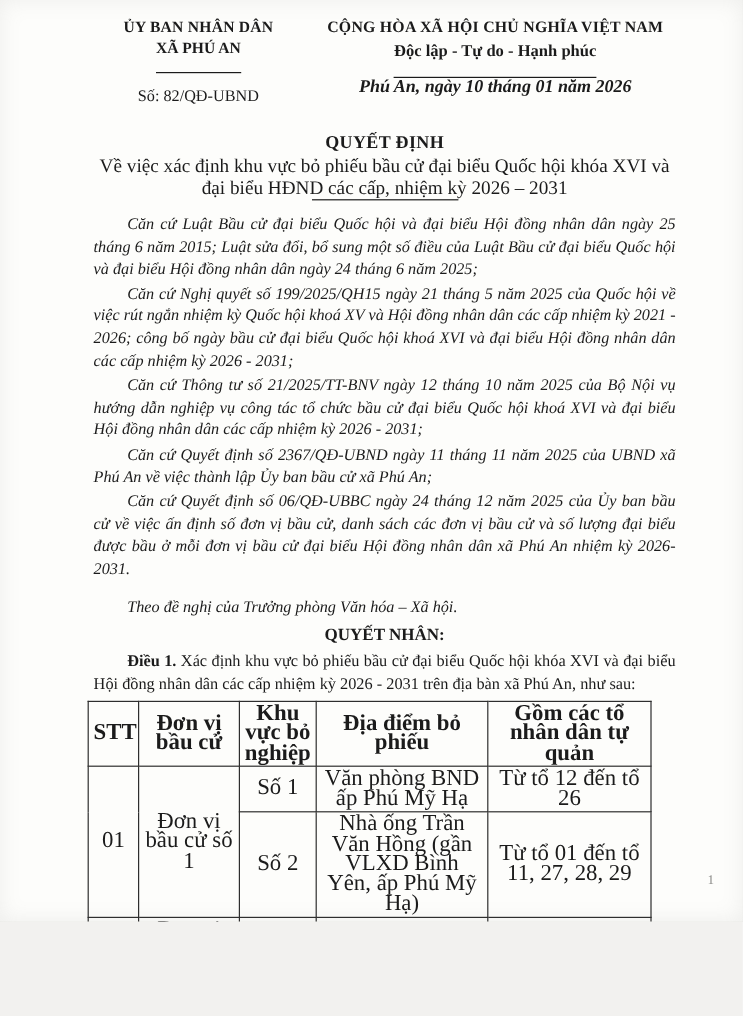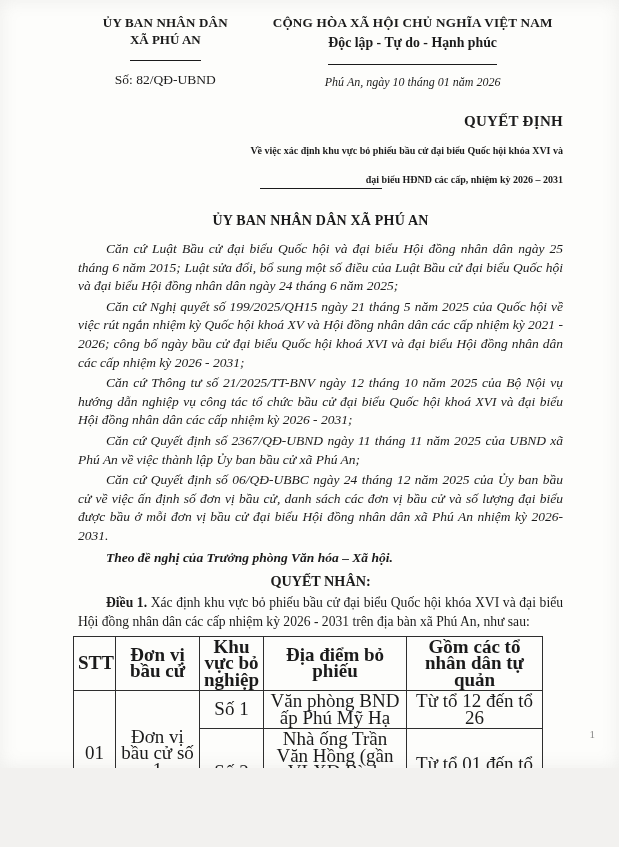--- a/index.html
+++ b/index.html
@@ -22,38 +22,38 @@
   
   .hdr{display:flex;justify-content:space-between;align-items:flex-start;}
   .hdr-left{width:36%;text-align:center;}
   .hdr-right{width:62%;text-align:center;}
   .hdr-org{font-weight:bold;font-size:13px;line-height:17px;letter-spacing:.2px;}
   .hdr-org-sub{font-weight:bold;font-size:13px;line-height:17px;}
   .u{display:inline-block;border-bottom:1.4px solid #1b1b1b;padding-bottom:12px;}
   .doc-number{font-size:13.5px;margin-top:11px;}
   .hdr-nat{font-weight:bold;font-size:13.2px;line-height:18px;letter-spacing:.2px;}
   .hdr-motto{font-weight:bold;font-size:13.8px;line-height:19px;margin-top:1px;}
-  .dateline{font-style:italic;font-size:12px;margin-top:10px;}
+  .dateline{font-style:italic;font-size:15px;font-weight:bold;}
   
-  .title-block{text-align:right;margin-top:21px;}
+  .title-block{text-align:center;margin-top:21px;}
   .title-main{font-weight:bold;font-size:15px;line-height:20px;letter-spacing:.3px;}
-  .title-sub{font-weight:bold;font-size:10px;line-height:19px;margin-top:10px;}
+  .title-sub{font-weight:normal;font-size:16px;line-height:19px;}
   .title-rule{width:122px;border-bottom:1.4px solid #1b1b1b;margin:-1px auto 0;}
   .issuer{font-weight:bold;font-size:14px;text-align:center;margin-top:24px;letter-spacing:.2px;}
   
   .recitals{margin-top:11px;}
   .recital{
     margin:2px 0 0 0;
     font-style:italic;
     font-size:13.5px;
     line-height:18.6px;
     text-align:justify;
     text-indent:28px;
   }
-  .proposal{margin-top:3px;font-weight:bold;}
+  .proposal{margin-top:13px;}
   .decision-heading{font-weight:bold;font-size:14.2px;text-align:center;margin-top:4px;line-height:20px;}
   .article{
     margin:3px 0 0 0;
     font-size:13.6px;line-height:18.8px;
     text-align:justify;text-indent:28px;
   }
   .article b{font-weight:bold;}
   
   table.poll{
     border-collapse:collapse;
@@ -99,21 +99,20 @@
     </div>
   </div>
 
   <div class="title-block">
     <div class="title-main">QUYẾT ĐỊNH</div>
     <div class="title-sub">Về việc xác định khu vực bỏ phiếu bầu cử đại biểu Quốc hội khóa XVI và</div>
     <div class="title-sub">đại biểu HĐND các cấp, nhiệm kỳ 2026 – 2031</div>
     <div class="title-rule"></div>
   </div>
 
-  <div class="issuer">ỦY BAN NHÂN DÂN XÃ PHÚ AN</div>
 
   <div class="recitals">
     <p class="recital">Căn cứ Luật Bầu cử đại biểu Quốc hội và đại biểu Hội đồng nhân dân ngày 25 tháng 6 năm 2015; Luật sửa đổi, bổ sung một số điều của Luật Bầu cử đại biểu Quốc hội và đại biểu Hội đồng nhân dân ngày 24 tháng 6 năm 2025;</p>
     <p class="recital">Căn cứ Nghị quyết số 199/2025/QH15 ngày 21 tháng 5 năm 2025 của Quốc hội về việc rút ngắn nhiệm kỳ Quốc hội khoá XV và Hội đồng nhân dân các cấp nhiệm kỳ 2021 - 2026; công bố ngày bầu cử đại biểu Quốc hội khoá XVI và đại biểu Hội đồng nhân dân các cấp nhiệm kỳ 2026 - 2031;</p>
     <p class="recital">Căn cứ Thông tư số 21/2025/TT-BNV ngày 12 tháng 10 năm 2025 của Bộ Nội vụ hướng dẫn nghiệp vụ công tác tổ chức bầu cử đại biểu Quốc hội khoá XVI và đại biểu Hội đồng nhân dân các cấp nhiệm kỳ 2026 - 2031;</p>
     <p class="recital">Căn cứ Quyết định số 2367/QĐ-UBND ngày 11 tháng 11 năm 2025 của UBND xã Phú An về việc thành lập Ủy ban bầu cử xã Phú An;</p>
     <p class="recital">Căn cứ Quyết định số 06/QĐ-UBBC ngày 24 tháng 12 năm 2025 của Ủy ban bầu cử về việc ấn định số đơn vị bầu cử, danh sách các đơn vị bầu cử và số lượng đại biểu được bầu ở mỗi đơn vị bầu cử đại biểu Hội đồng nhân dân xã Phú An nhiệm kỳ 2026-2031.</p>
     <p class="recital proposal">Theo đề nghị của Trưởng phòng Văn hóa – Xã hội.</p>
   </div>
 

